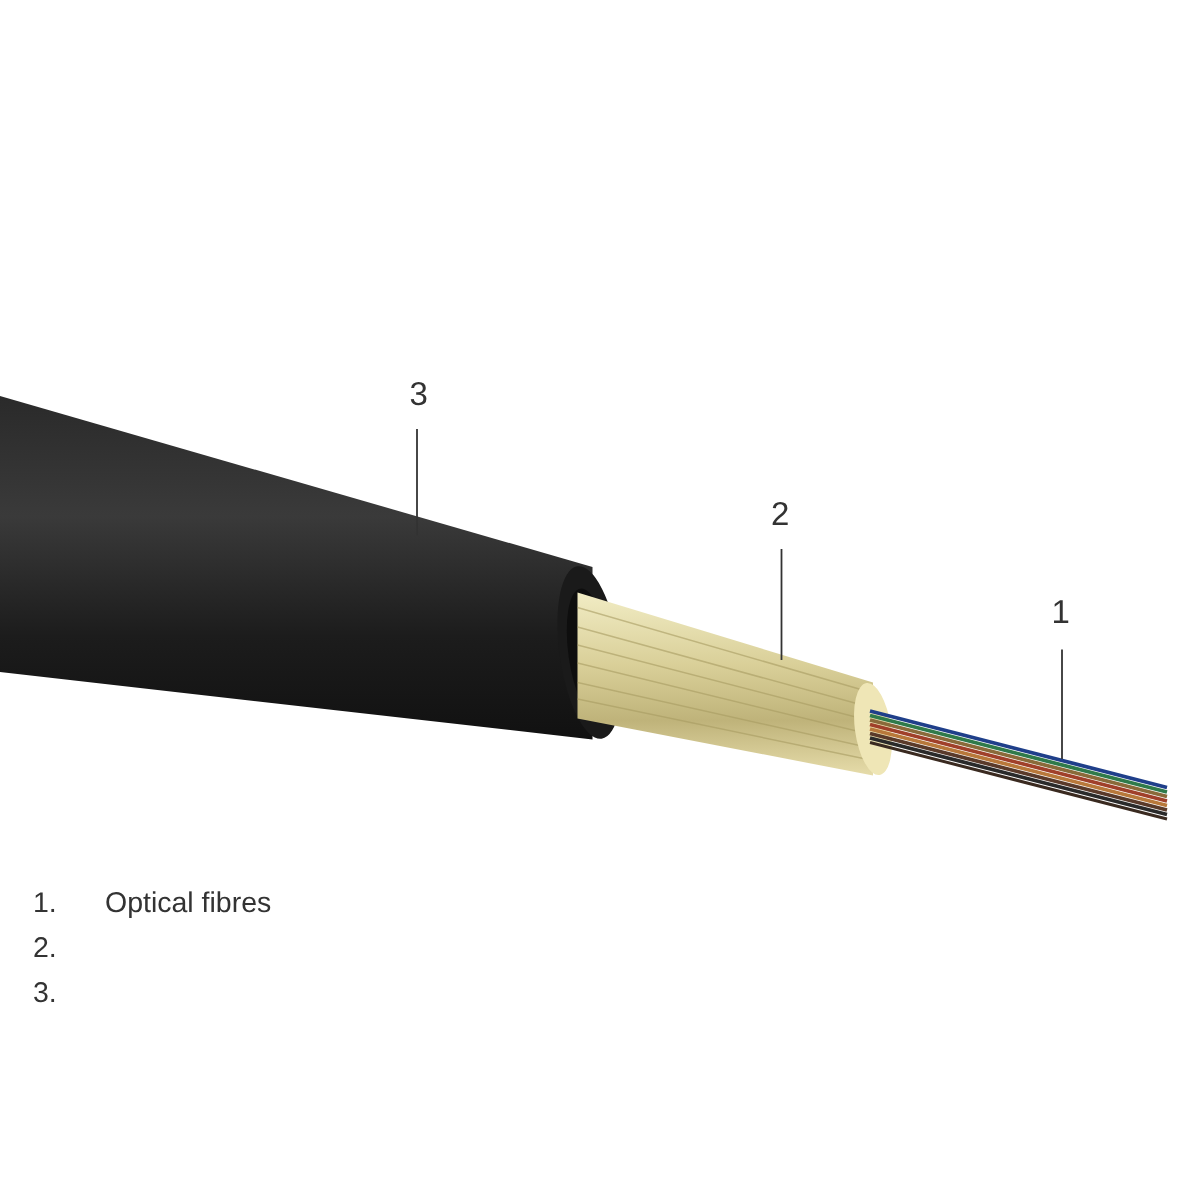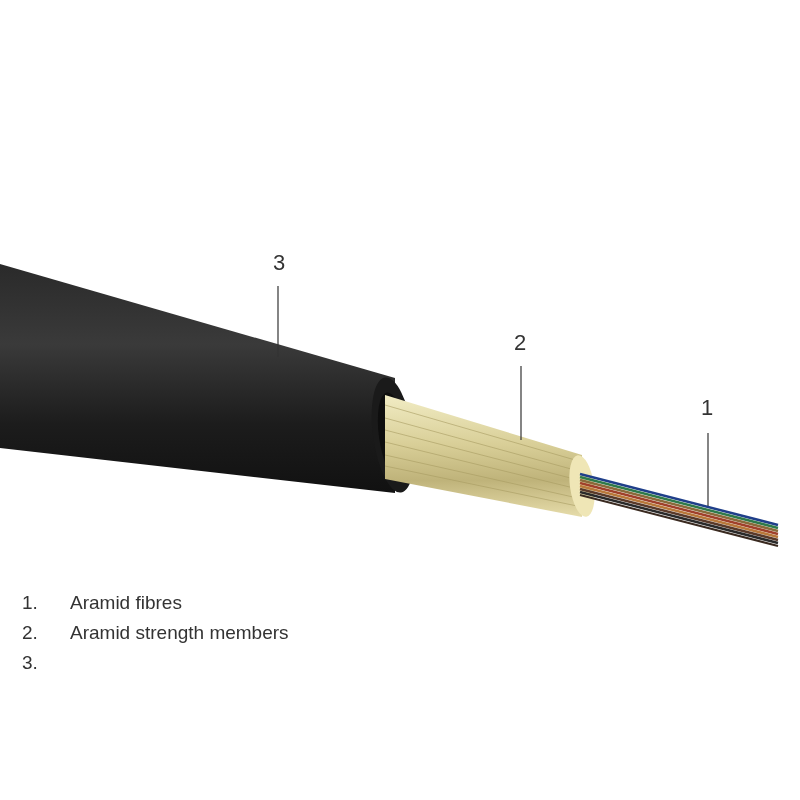--- a/index.html
+++ b/index.html
@@ -64,22 +64,21 @@
   <line x1="278" y1="286" x2="278" y2="357" stroke="#333" stroke-width="1.2"></line>
 </svg>
 
 <div class="callout" style="left:701px; top:395px;">1</div>
 <div class="callout" style="left:514px; top:330px;">2</div>
 <div class="callout" style="left:273px; top:250px;">3</div>
 
 <div class="legend">
   <div class="legend-row">
     <span class="legend-num">1.</span>
-    <span>Aramid fibres</span>
+    <span>Optical fibres</span>
   </div>
   <div class="legend-row">
     <span class="legend-num">2.</span>
-    <span>Aramid strength members</span>
   </div>
   <div class="legend-row">
     <span class="legend-num">3.</span>
   </div>
 </div>
 
 </body></html>

